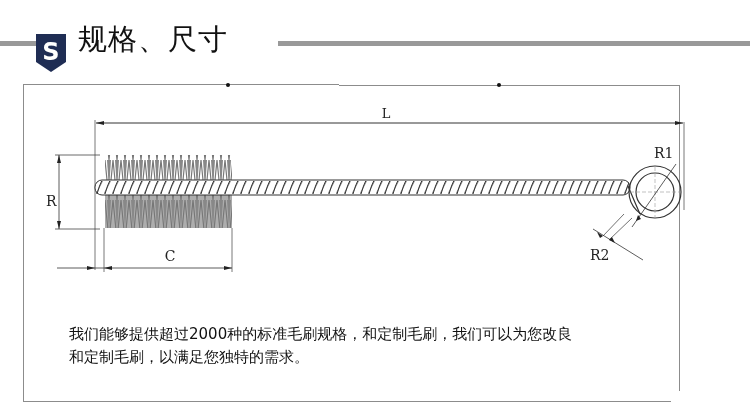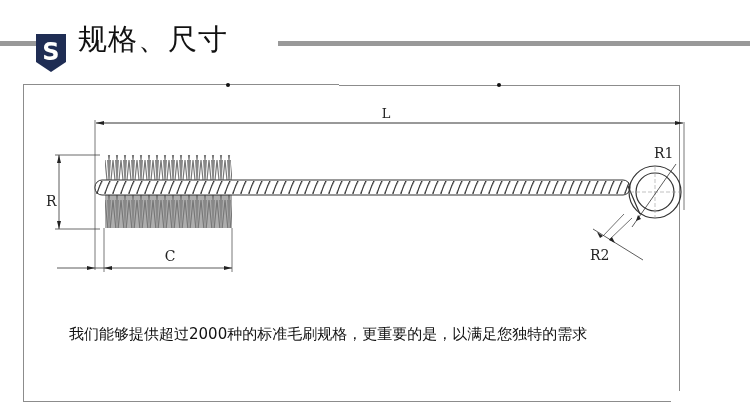--- a/index.html
+++ b/index.html
@@ -104,14 +104,15 @@
     <line x1="232" y1="228" x2="232" y2="272" stroke="#555" stroke-width="0.8"></line>
     <line x1="57" y1="268" x2="232" y2="268" stroke="#333" stroke-width="0.8"></line>
     <polygon points="95,268 87,266 87,270" fill="#222"></polygon>
     <polygon points="104,268 112,266 112,270" fill="#222"></polygon>
     <polygon points="232,268 224,266 224,270" fill="#222"></polygon>
     <text class="lbl" x="170" y="261" font-size="14" fill="#222" text-anchor="middle">C</text>
   </g>
 </svg>
 
 <div class="desc">
-  <p>我们能够提供超过2000种的标准毛刷规格，更重要的是，以满足您独特的需求</p>
+  <p>我们能够提供超过2000种的标准毛刷规格，和定制毛刷，我们可以为您改良</p>
+  <p>和定制毛刷，以满足您独特的需求。</p>
 </div>
 
 </body></html>

